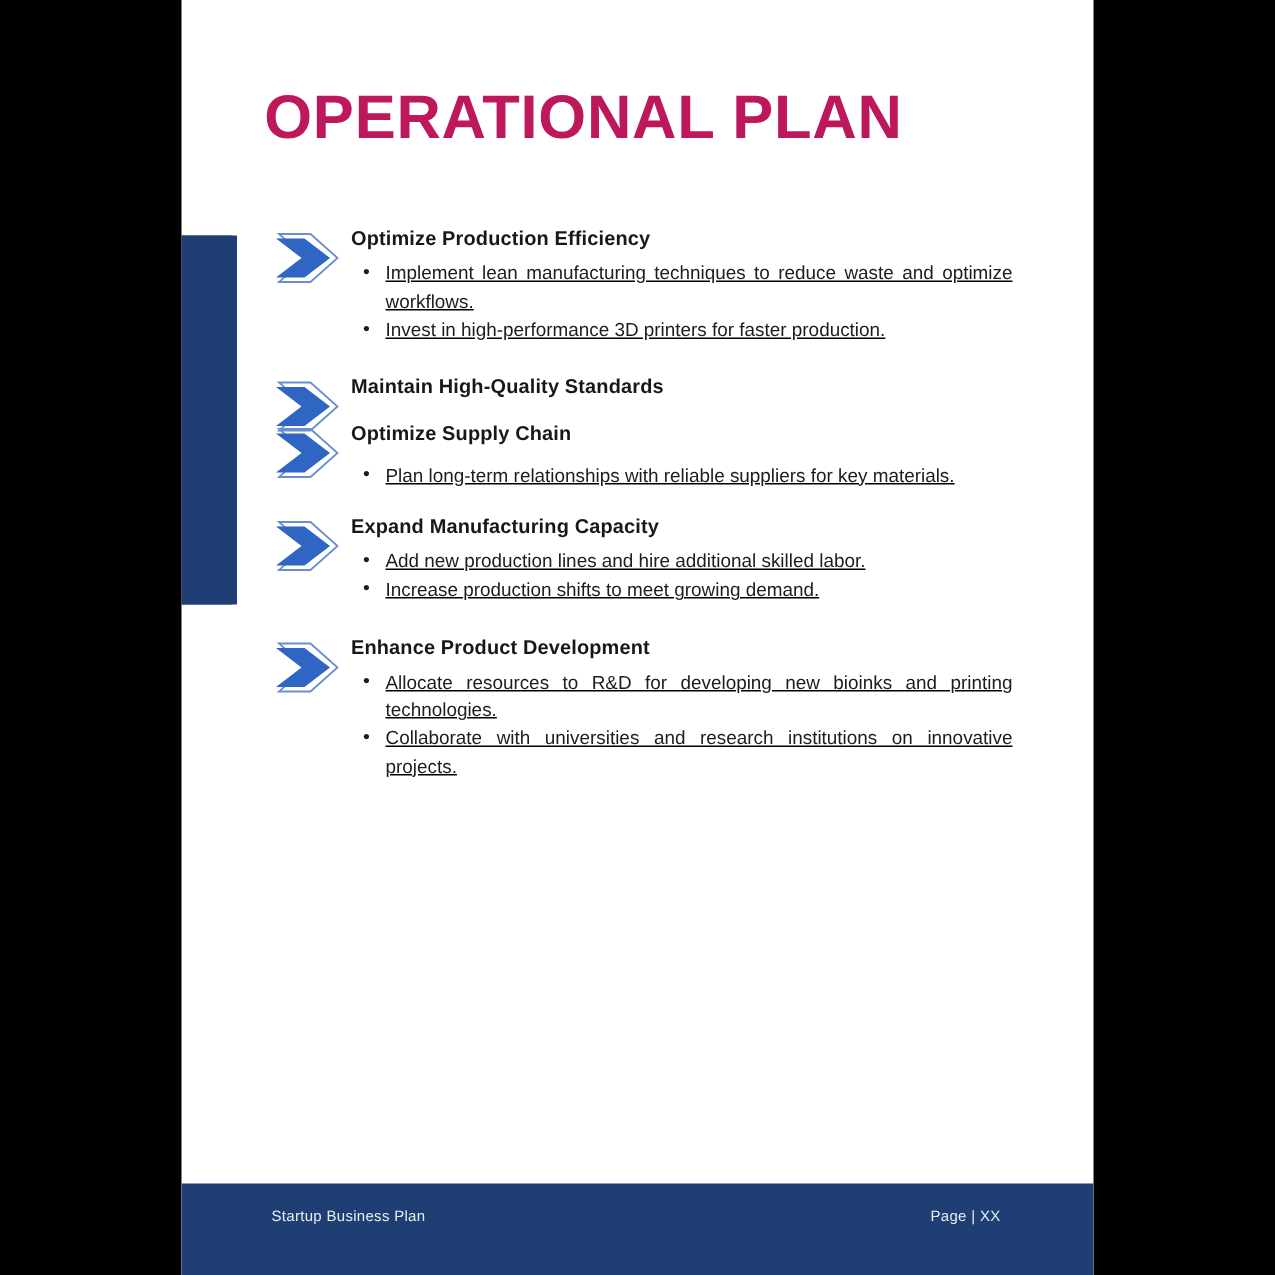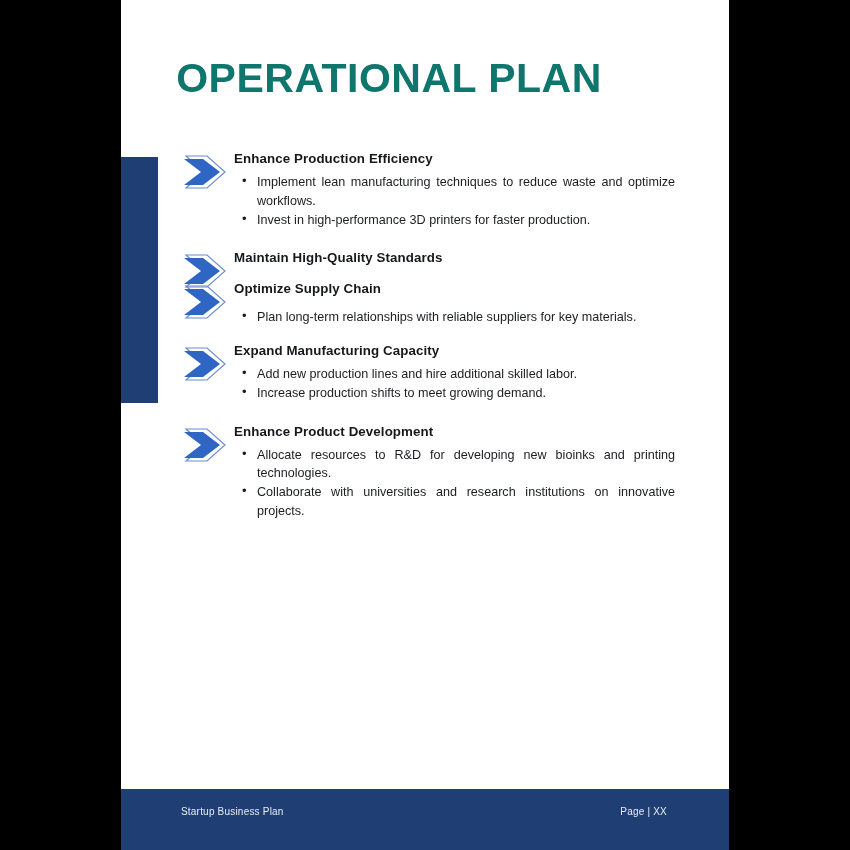--- a/index.html
+++ b/index.html
@@ -33,21 +33,21 @@
   
   #page-title {
     position: absolute;
     left: 0;
     top: 55px;
     width: 536px;
     text-align: center;
     font-size: 41px;
     font-weight: 700;
     letter-spacing: 0.5px;
-    color: #0f766e;
+    color: #be185d;
     font-family: "Liberation Sans", sans-serif;
   }
 
   
   #blue-accent-bar {
     position: absolute;
     left: 0px;
     top: 157px;
     width: 37px;
     height: 246px;
@@ -84,20 +84,21 @@
     color: #16181c;
     letter-spacing: 0.1px;
     line-height: 1.3;
     margin-bottom: 6px;
   }
 
   .bullets {
     list-style: none;
     margin: 0;
     padding: 0;
+    text-decoration: underline;
   }
 
   .bullets li {
     position: relative;
     padding-left: 23px;
     font-size: 12.6px;
     line-height: 1.45;
     color: #1b1d21;
     text-align: justify;
     margin-bottom: 1px;
@@ -166,21 +167,21 @@
 
     <div id="content">
 
       <div class="section s1">
         <span class="arrow-icon">
           <svg viewBox="0 0 45 40" width="45" height="40" xmlns="http://www.w3.org/2000/svg">
             <polygon points="3,4 24,4 42,20 24,36 3,36 21,20" fill="none" stroke="#6b8ed0" stroke-width="1.2"></polygon>
             <polygon points="1,7 20,7 37,20 20,33 1,33 18,20" fill="#2f66c4"></polygon>
           </svg>
         </span>
-        <div class="section-heading">Enhance Production Efficiency</div>
+        <div class="section-heading">Optimize Production Efficiency</div>
         <ul class="bullets">
           <li>Implement lean manufacturing techniques to reduce waste and optimize workflows.</li>
           <li>Invest in high-performance 3D printers for faster production.</li>
         </ul>
       </div>
 
       <div class="section s2">
         <span class="arrow-icon">
           <svg viewBox="0 0 45 40" width="45" height="40" xmlns="http://www.w3.org/2000/svg">
             <polygon points="3,4 24,4 42,20 24,36 3,36 21,20" fill="none" stroke="#6b8ed0" stroke-width="1.2"></polygon>

